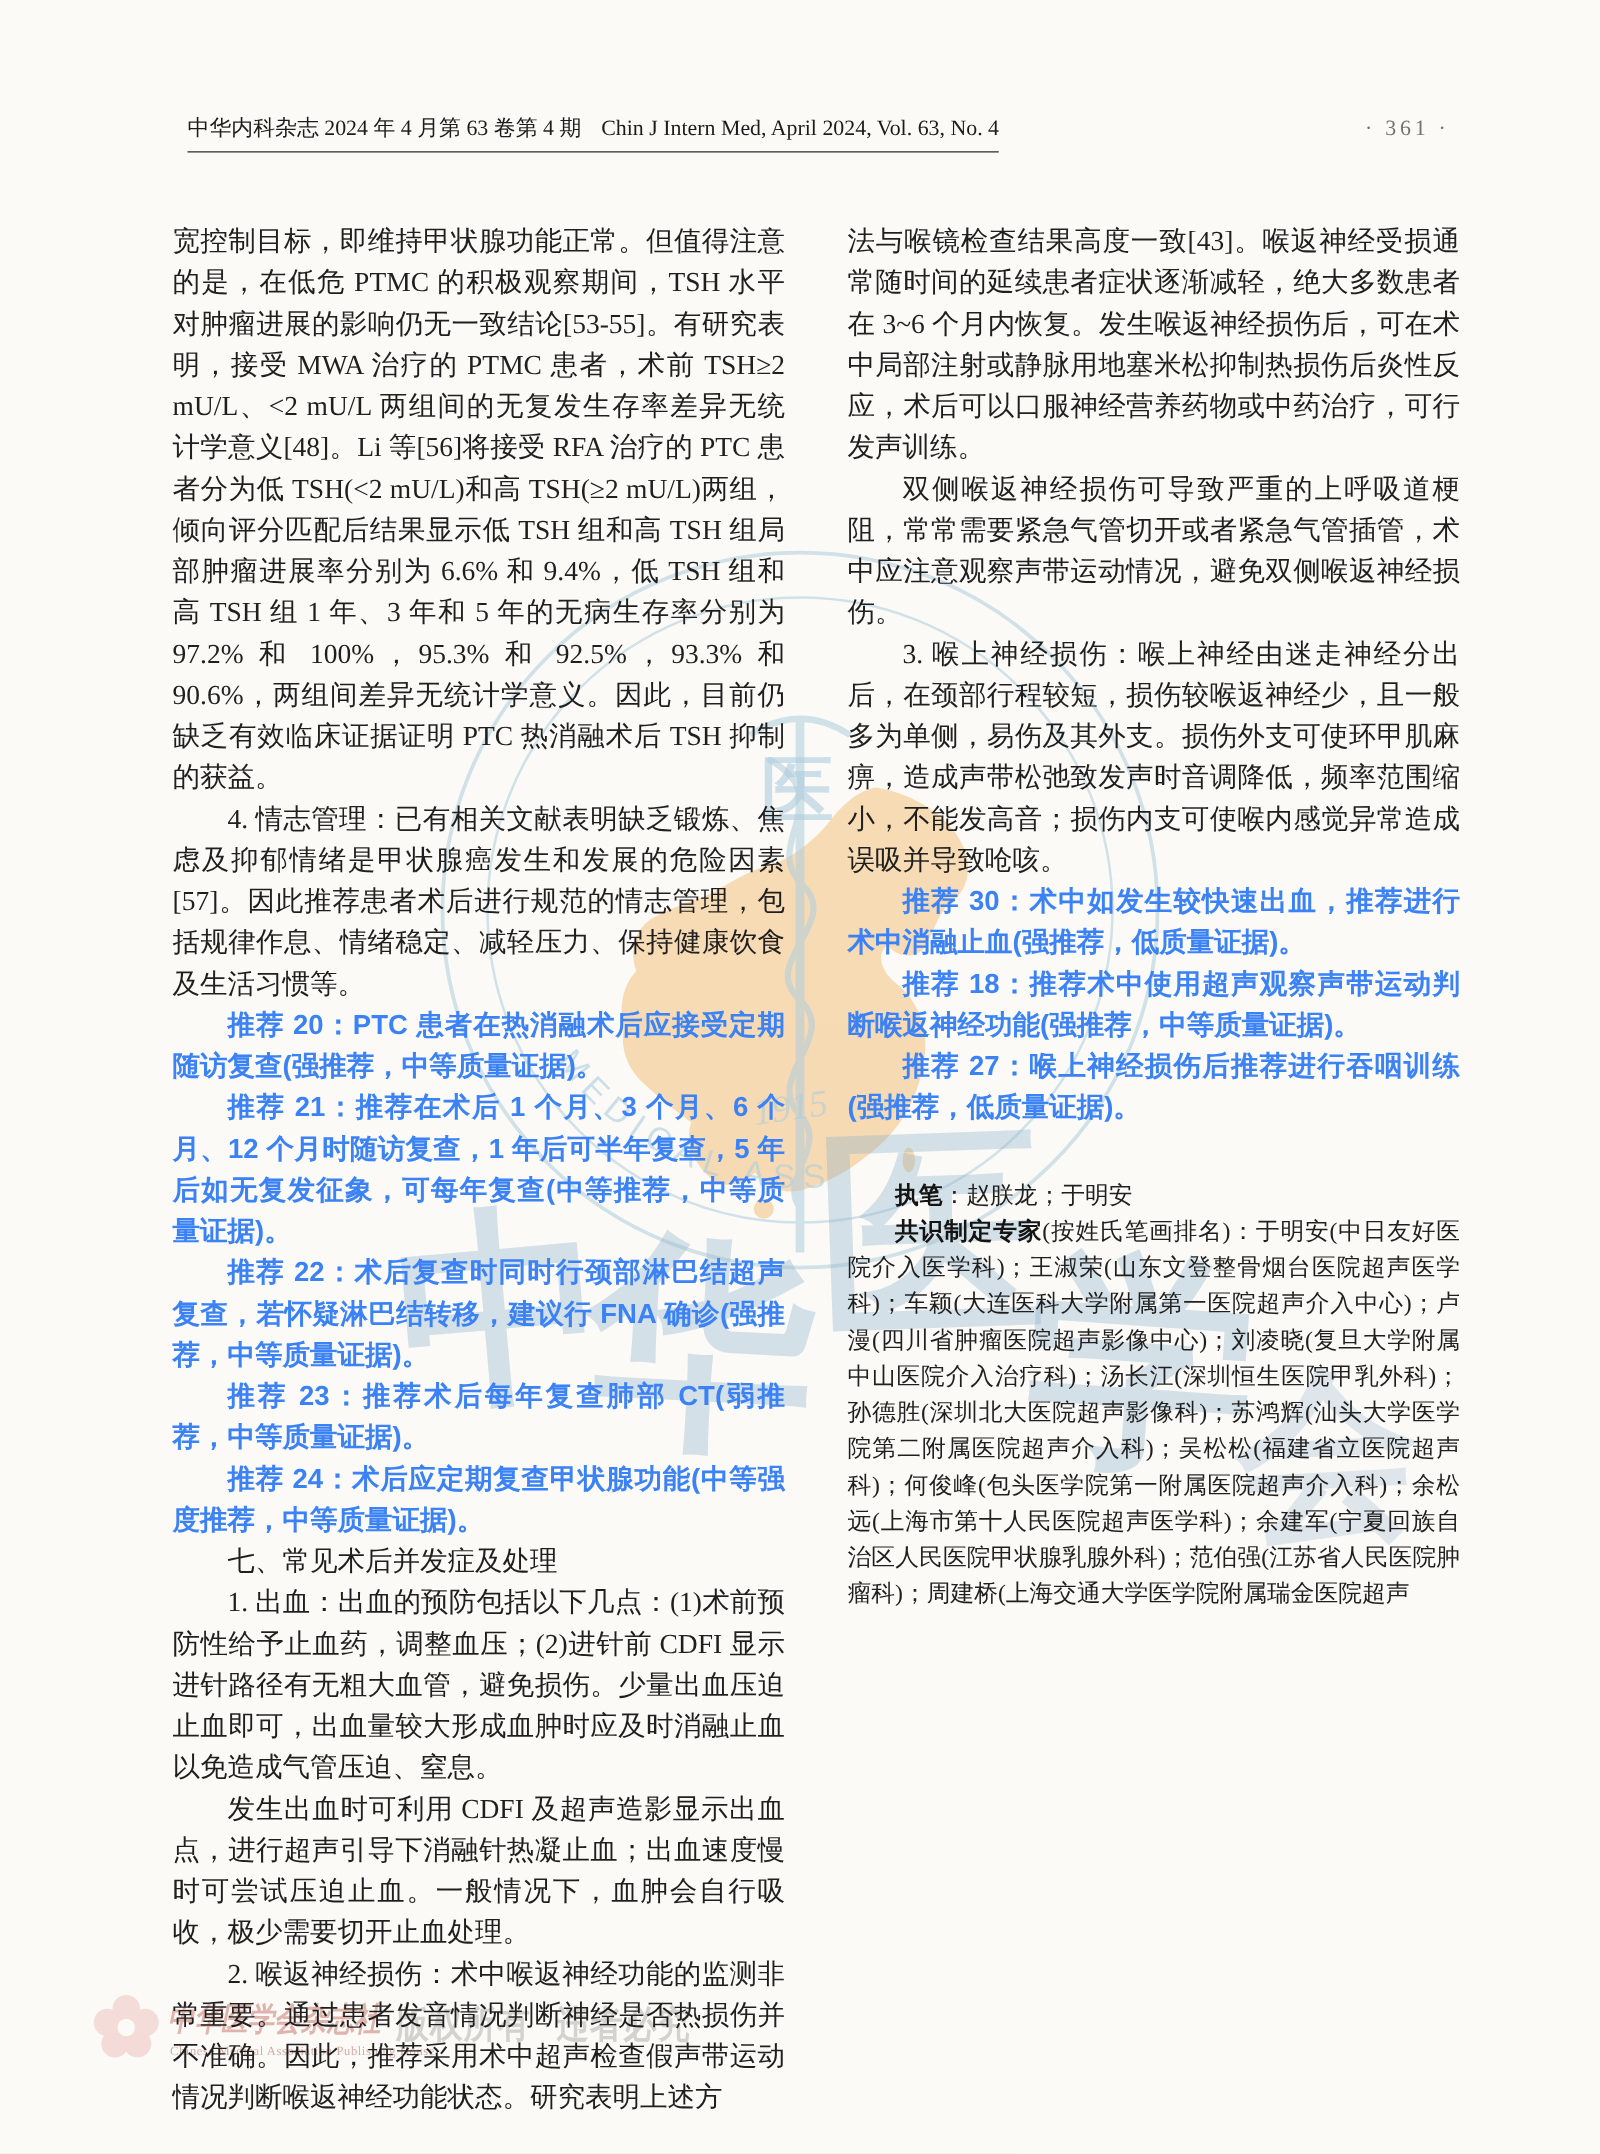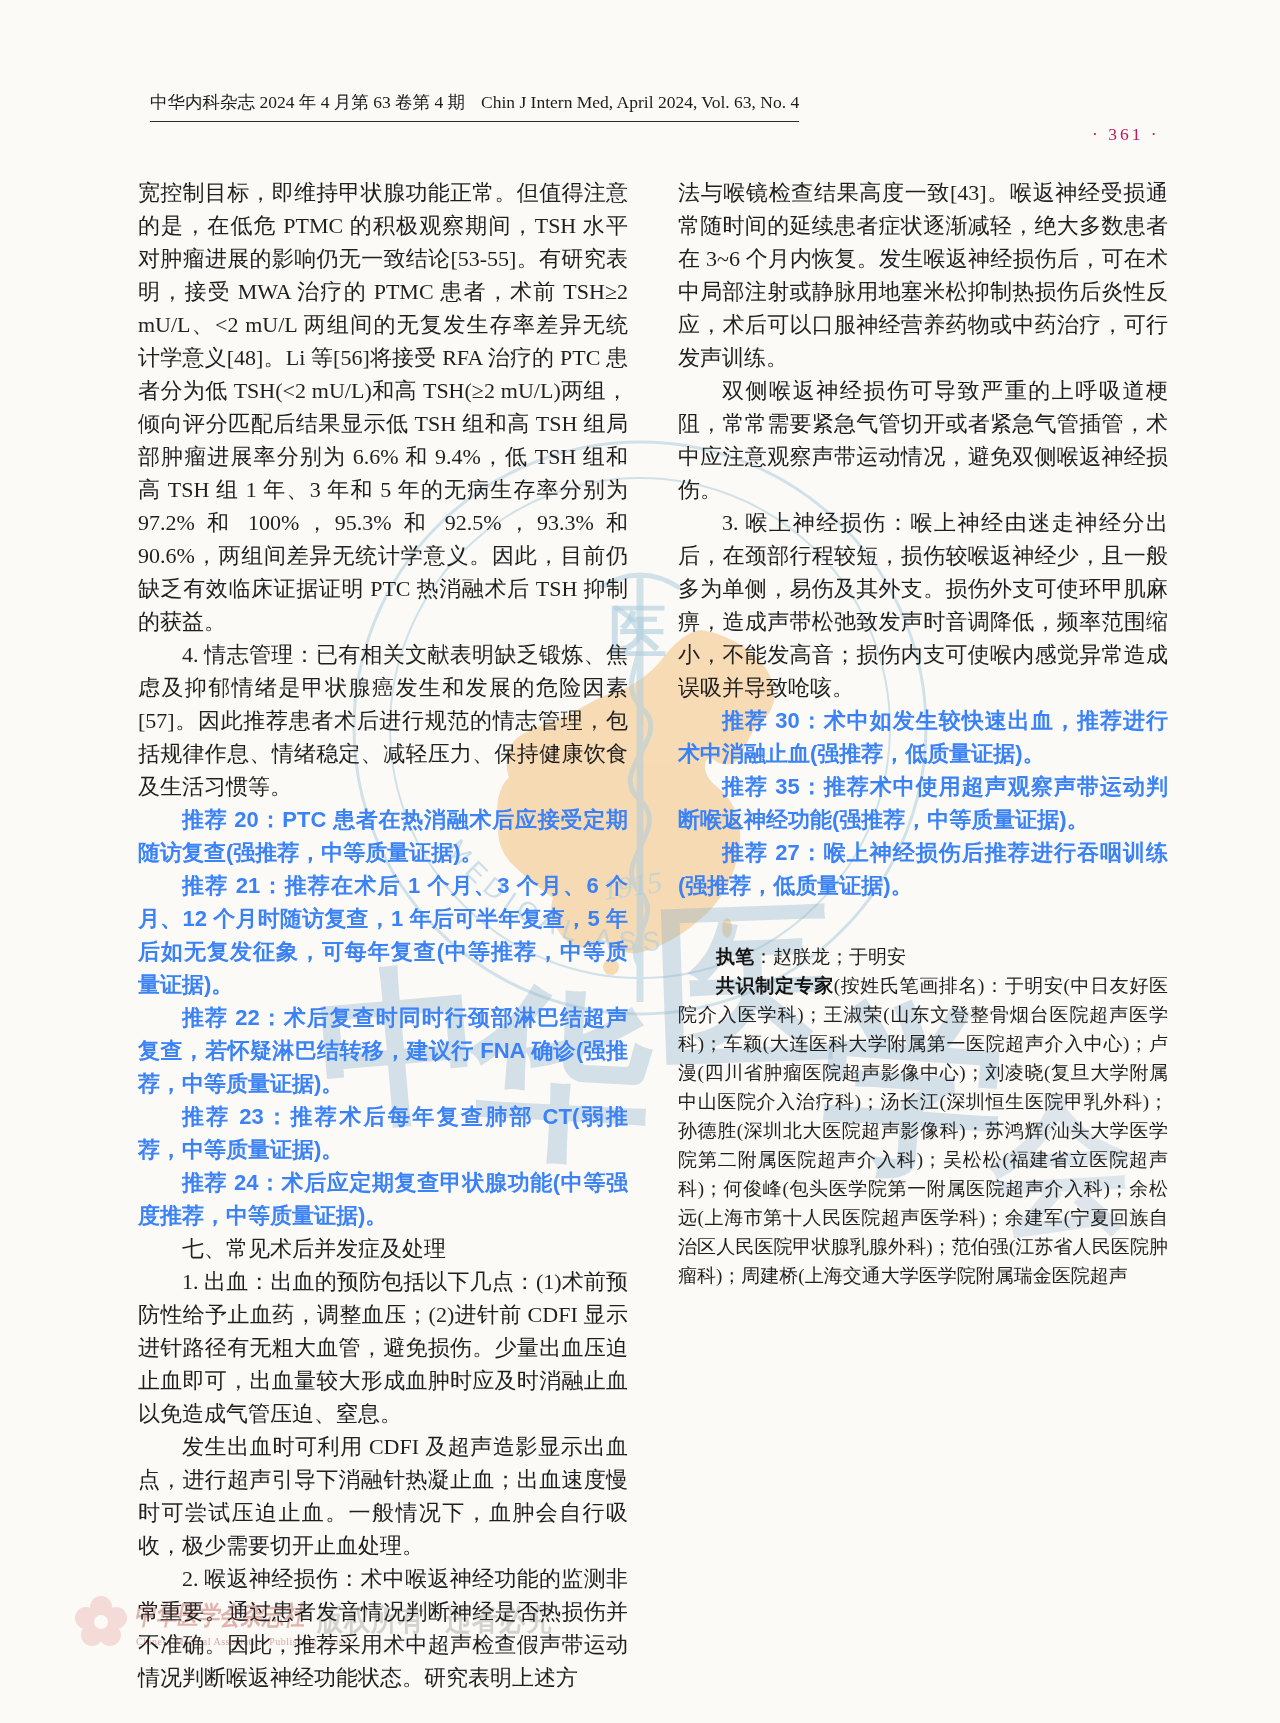--- a/index.html
+++ b/index.html
@@ -17,21 +17,21 @@
   }
   .calli .c0{left:318px;top:965px;font-size:168px;transform:rotate(-5deg);}
   .calli .c1{left:468px;top:985px;font-size:184px;transform:rotate(3deg);}
   .calli .c2{left:655px;top:900px;font-size:180px;transform:rotate(-2deg);}
   .calli .c3{left:822px;top:1000px;font-size:184px;transform:rotate(4deg);}
   .calli .c4{left:988px;top:1092px;font-size:148px;transform:rotate(-3deg);opacity:.75;}
   
   .head{position:absolute;left:138px;top:90px;z-index:3;font-size:17.5px;color:#1c1c1c;}
   .head-inner{display:inline-block;border-bottom:1.5px solid #2b2b2b;padding-bottom:7px;white-space:nowrap;margin-left:12px;}
   .head-en{margin-left:16px;}
-  .page-num{position:absolute;left:1092px;top:92px;z-index:3;font-size:17.5px;letter-spacing:3px;color:#be185d;white-space:nowrap;margin-top:32px;}
+  .page-num{position:absolute;left:1092px;top:92px;z-index:3;font-size:17.5px;letter-spacing:3px;color:#737373;white-space:nowrap;}
   
   .col{
     position:absolute;top:148px;width:490px;z-index:3;
     font-size:22px;line-height:33px;text-align:justify;color:#1f1f1f;
   }
   .col-left{left:138px;}
   .col-right{left:678px;}
   .col p{margin:0;text-indent:2em;}
   .col p.noind{text-indent:0;margin-top:28px;}
   .rec{font-family:"Liberation Sans","DejaVu Sans",sans-serif;font-weight:bold;color:#3b82f6;}
@@ -137,21 +137,21 @@
     <p>1. 出血：出血的预防包括以下几点：(1)术前预防性给予止血药，调整血压；(2)进针前 CDFI 显示进针路径有无粗大血管，避免损伤。少量出血压迫止血即可，出血量较大形成血肿时应及时消融止血以免造成气管压迫、窒息。</p>
     <p>发生出血时可利用 CDFI 及超声造影显示出血点，进行超声引导下消融针热凝止血；出血速度慢时可尝试压迫止血。一般情况下，血肿会自行吸收，极少需要切开止血处理。</p>
     <p>2. 喉返神经损伤：术中喉返神经功能的监测非常重要。通过患者发音情况判断神经是否热损伤并不准确。因此，推荐采用术中超声检查假声带运动情况判断喉返神经功能状态。研究表明上述方</p>
   </div>
 
   <div class="col col-right">
     <p class="noind">法与喉镜检查结果高度一致[43]。喉返神经受损通常随时间的延续患者症状逐渐减轻，绝大多数患者在 3~6 个月内恢复。发生喉返神经损伤后，可在术中局部注射或静脉用地塞米松抑制热损伤后炎性反应，术后可以口服神经营养药物或中药治疗，可行发声训练。</p>
     <p>双侧喉返神经损伤可导致严重的上呼吸道梗阻，常常需要紧急气管切开或者紧急气管插管，术中应注意观察声带运动情况，避免双侧喉返神经损伤。</p>
     <p>3. 喉上神经损伤：喉上神经由迷走神经分出后，在颈部行程较短，损伤较喉返神经少，且一般多为单侧，易伤及其外支。损伤外支可使环甲肌麻痹，造成声带松弛致发声时音调降低，频率范围缩小，不能发高音；损伤内支可使喉内感觉异常造成误吸并导致呛咳。</p>
     <p class="rec">推荐 30：术中如发生较快速出血，推荐进行术中消融止血(强推荐，低质量证据)。</p>
-    <p class="rec">推荐 35：推荐术中使用超声观察声带运动判断喉返神经功能(强推荐，中等质量证据)。</p>
+    <p class="rec">推荐 18：推荐术中使用超声观察声带运动判断喉返神经功能(强推荐，中等质量证据)。</p>
     <p class="rec">推荐 27：喉上神经损伤后推荐进行吞咽训练(强推荐，低质量证据)。</p>
     <div class="notes">
       <p><span class="note-label">执笔</span><span>：赵朕龙；于明安</span></p>
       <p><span class="note-label">共识制定专家</span><span>(按姓氏笔画排名)：于明安(中日友好医院介入医学科)；王淑荣(山东文登整骨烟台医院超声医学科)；车颖(大连医科大学附属第一医院超声介入中心)；卢漫(四川省肿瘤医院超声影像中心)；刘凌晓(复旦大学附属中山医院介入治疗科)；汤长江(深圳恒生医院甲乳外科)；孙德胜(深圳北大医院超声影像科)；苏鸿辉(汕头大学医学院第二附属医院超声介入科)；吴松松(福建省立医院超声科)；何俊峰(包头医学院第一附属医院超声介入科)；余松远(上海市第十人民医院超声医学科)；余建军(宁夏回族自治区人民医院甲状腺乳腺外科)；范伯强(江苏省人民医院肿瘤科)；周建桥(上海交通大学医学院附属瑞金医院超声</span></p>
     </div>
   </div>
 
   <div class="pub">
     <svg class="pub-flower" width="58" height="58" viewBox="0 0 58 58">
       <g fill="#f3d6d3" opacity="0.85">

